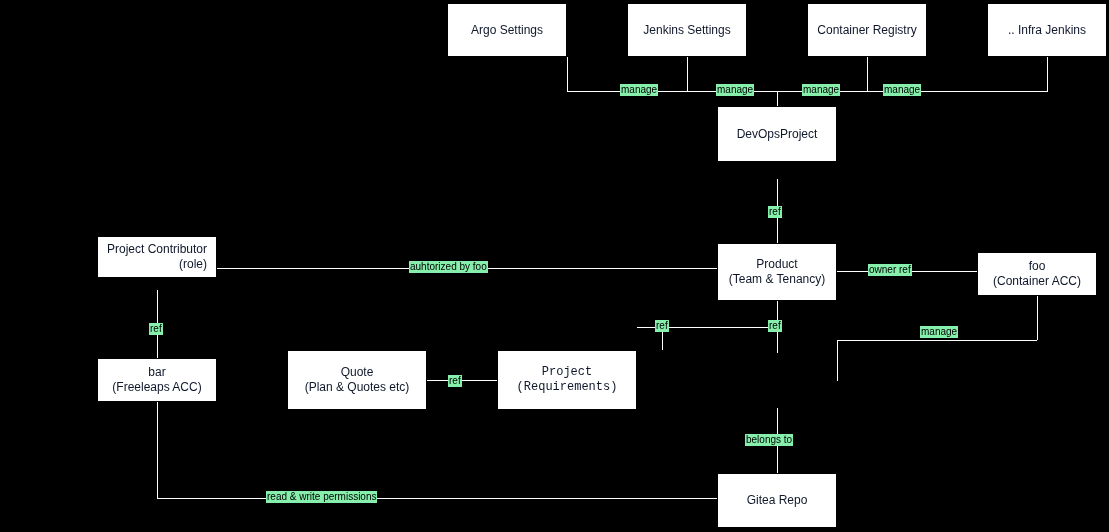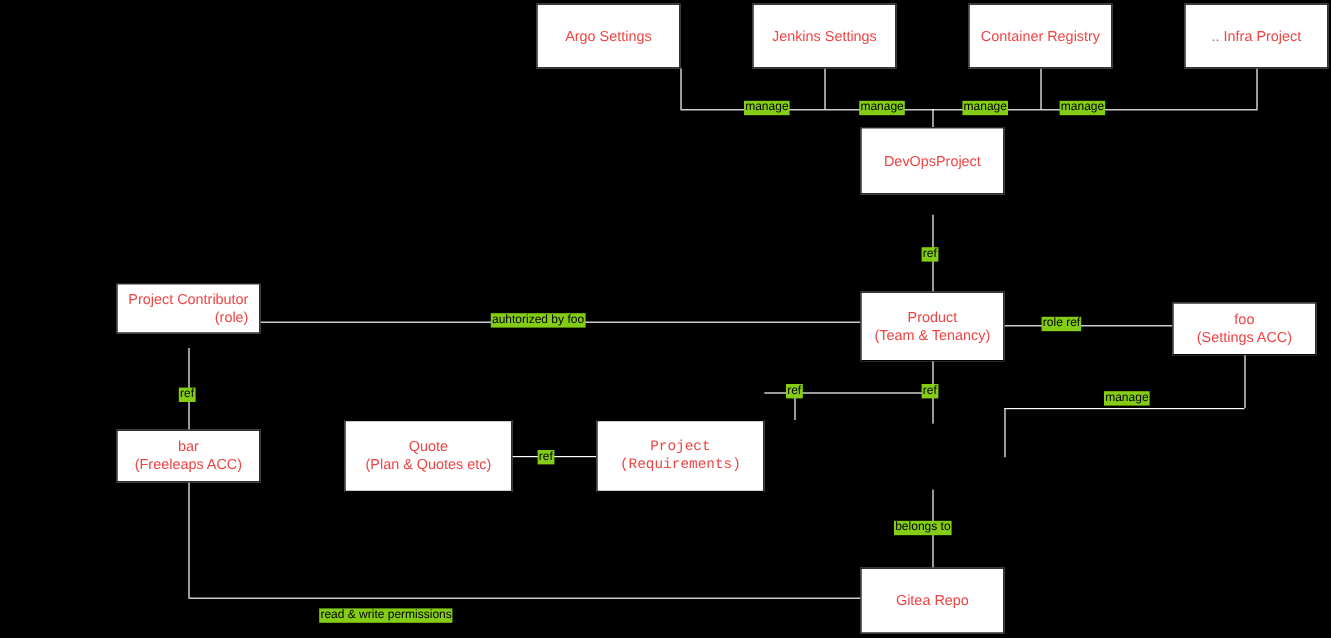--- a/index.html
+++ b/index.html
@@ -17,28 +17,28 @@
   }
   .node {
     position: absolute;
     background: #ffffff;
     border: 1px solid #000000;
     box-sizing: border-box;
     display: flex;
     align-items: center;
     justify-content: center;
     text-align: center;
-    color: #ef4444;
+    color: #0f172a;
     font-size: 12px;
     line-height: 15px;
     white-space: pre-line;
   }
   .edge-label {
     position: absolute;
-    background: #84cc16;
+    background: #86efac;
     color: #000000;
     font-size: 10px;
     line-height: 12px;
     padding: 0 1px;
     white-space: nowrap;
     box-sizing: border-box;
   }
   .edge {
     position: absolute;
     background: #ffffff;
@@ -67,44 +67,44 @@
   <div class="edge" style="left:662px;top:327px;width:1px;height:23px;"></div>
   <div class="edge" style="left:427px;top:380px;width:70px;height:1px;"></div>
   <div class="edge" style="left:157px;top:290px;width:1px;height:68px;"></div>
   <div class="edge" style="left:217px;top:268px;width:500px;height:1px;"></div>
   <div class="edge" style="left:157px;top:402px;width:1px;height:96px;"></div>
   <div class="edge" style="left:157px;top:498px;width:620px;height:1px;"></div>
 
   <div class="node" style="left:447px;top:3px;width:120px;height:54px;">Argo Settings</div>
   <div class="node" style="left:627px;top:3px;width:120px;height:54px;">Jenkins Settings</div>
   <div class="node" style="left:807px;top:3px;width:120px;height:54px;">Container Registry</div>
-  <div class="node" style="left:987px;top:3px;width:120px;height:54px;">.. Infra Project</div>
+  <div class="node" style="left:987px;top:3px;width:120px;height:54px;">.. Infra Jenkins</div>
   <div class="node" style="left:717px;top:106px;width:120px;height:56px;">DevOpsProject</div>
   <div class="node" style="left:97px;top:236px;width:120px;height:42px;text-align:right;">Project Contributor
 (role)</div>
   <div class="node" style="left:717px;top:243px;width:120px;height:58px;">Product
 (Team &amp; Tenancy)</div>
   <div class="node" style="left:977px;top:252px;width:120px;height:44px;">foo
-(Settings ACC)</div>
+(Container ACC)</div>
   <div class="node" style="left:97px;top:358px;width:120px;height:44px;">bar
 (Freeleaps ACC)</div>
   <div class="node" style="left:287px;top:350px;width:140px;height:60px;">Quote
 (Plan &amp; Quotes etc)</div>
   <div class="node" style="left:497px;top:350px;width:140px;height:60px;font-family:Liberation Mono, monospace;">Project
 (Requirements)</div>
   <div class="node" style="left:717px;top:473px;width:120px;height:55px;">Gitea Repo</div>
 
   <div class="edge-label" style="left:620px;top:84px;">manage</div>
   <div class="edge-label" style="left:716px;top:84px;">manage</div>
   <div class="edge-label" style="left:802px;top:84px;">manage</div>
   <div class="edge-label" style="left:883px;top:84px;">manage</div>
   <div class="edge-label" style="left:768px;top:206px;">ref</div>
   <div class="edge-label" style="left:409px;top:261px;">auhtorized by foo</div>
-  <div class="edge-label" style="left:868px;top:264px;">role ref</div>
+  <div class="edge-label" style="left:868px;top:264px;">owner ref</div>
   <div class="edge-label" style="left:149px;top:323px;">ref</div>
   <div class="edge-label" style="left:655px;top:320px;">ref</div>
   <div class="edge-label" style="left:768px;top:320px;">ref</div>
   <div class="edge-label" style="left:920px;top:326px;">manage</div>
   <div class="edge-label" style="left:448px;top:375px;">ref</div>
   <div class="edge-label" style="left:745px;top:434px;">belongs to</div>
-  <div class="edge-label" style="left:266px;top:491px;margin-top:16px;">read &amp; write permissions</div>
+  <div class="edge-label" style="left:266px;top:491px;">read &amp; write permissions</div>
 
 </div>
 
 </body></html>

